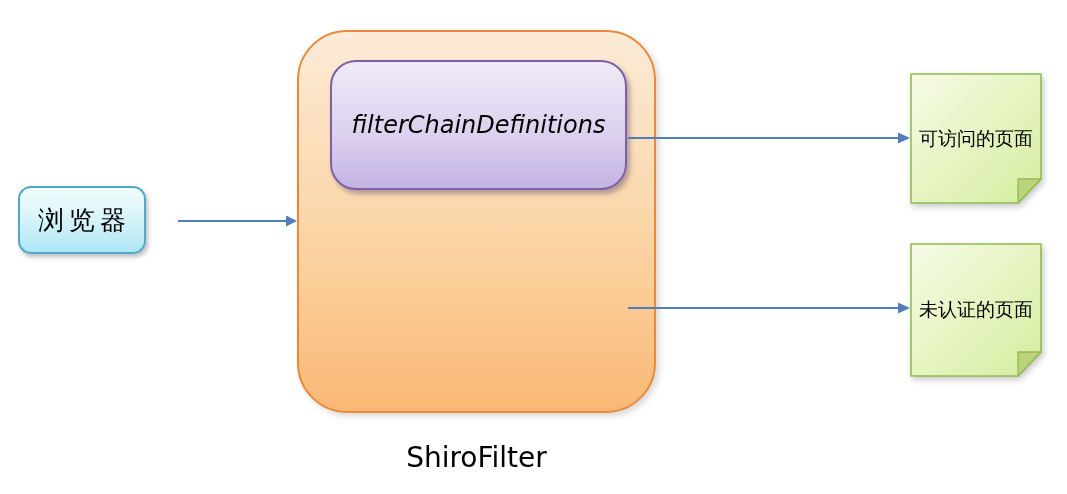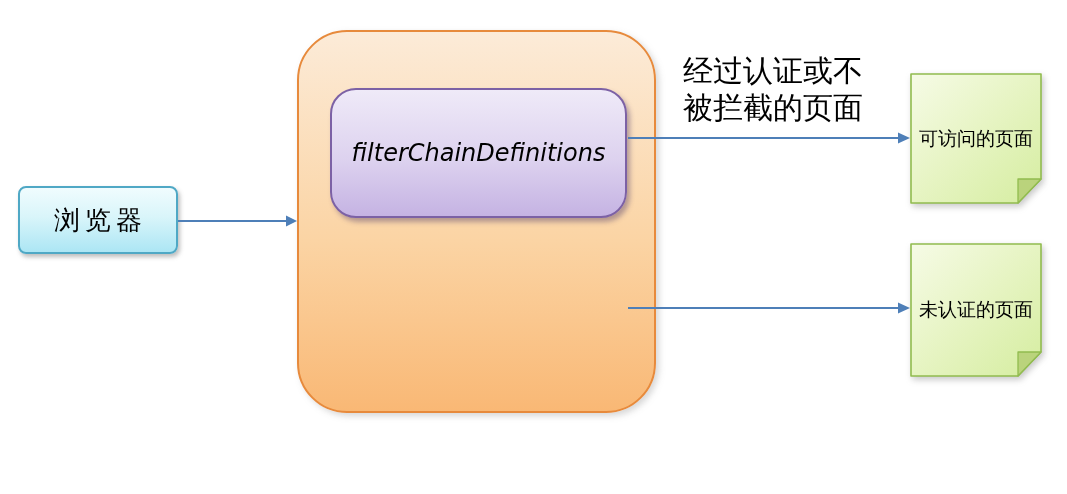--- a/index.html
+++ b/index.html
@@ -11,23 +11,23 @@
     width: 1067px;
     height: 494px;
     background: #ffffff;
     overflow: hidden;
   }
 
   
   .browser-box {
     position: absolute;
     left: 18px; top: 186px;
-    width: 160px; height: 68px;
+    width: 128px; height: 68px;
     border: 2px solid #4FA8C5;
-    border-radius: 8px;
+    border-radius: 13px;
     background: linear-gradient(180deg, #F0FCFE 0%, #D9F5FA 45%, #ACE6F4 100%);
     box-shadow: 2px 3px 4px rgba(110,110,110,0.45);
     display: flex; align-items: center; justify-content: center;
   }
   .browser-label {
     font-family: "DejaVu Serif", serif;
     font-size: 26px;
     letter-spacing: 5px;
     padding-left: 5px; 
     color: #000;
@@ -48,21 +48,21 @@
   .inner-box {
     position: absolute;
     left: 330px;
     width: 297px; height: 130px;
     border: 2px solid #7C61A5;
     border-radius: 26px;
     background: linear-gradient(180deg, #EFEAF8 0%, #DDD2EF 55%, #C5B3E3 100%);
     box-shadow: 3px 4px 5px rgba(90,70,110,0.45);
     display: flex; align-items: center; justify-content: center;
   }
-  .inner-box.filter-chain { top: 88px; }
+  .inner-box.filter-chain { top: 60px; }
   .inner-box.login-url   { top: 243px; }
   .inner-box-label {
     font-style: italic;
     font-size: 24px;
     color: #000;
   }
 
   .shiro-caption {
     position: absolute;
     left: 297px; top: 441px;
@@ -123,23 +123,22 @@
     <polygon points="108,4.5 119,10 108,15.5" fill="#4E7FB8"></polygon>
   </svg>
 
   <div class="shiro-container"></div>
 
   <div class="inner-box filter-chain">
     <span class="inner-box-label">filterChainDefinitions</span>
   </div>
 
 
+  <div class="shiro-caption">ShiroFilter</div>
 
-  <div class="flow-label authenticated">经过认证或不
-被拦截的页面</div>
 
   <svg class="arrow-svg arrow-top" width="282" height="20" viewBox="0 0 282 20">
     <line x1="0" y1="10" x2="272" y2="10" stroke="#4E7FB8" stroke-width="2.2"></line>
     <polygon points="270,4.5 282,10 270,15.5" fill="#4E7FB8"></polygon>
   </svg>
 
   <svg class="note-svg note-accessible" width="132" height="131" viewBox="0 0 132 131">
     <polygon points="1,1 131,1 131,106 108,130 1,130" fill="url(#noteGrad)" stroke="#91BC4F" stroke-width="1.6" stroke-linejoin="round"></polygon>
     <polygon points="131,106 108,130 108,106" fill="#BAD37C" stroke="#91BC4F" stroke-width="1.3" stroke-linejoin="round"></polygon>
     <text class="note-text" x="66" y="72" text-anchor="middle">可访问的页面</text>

